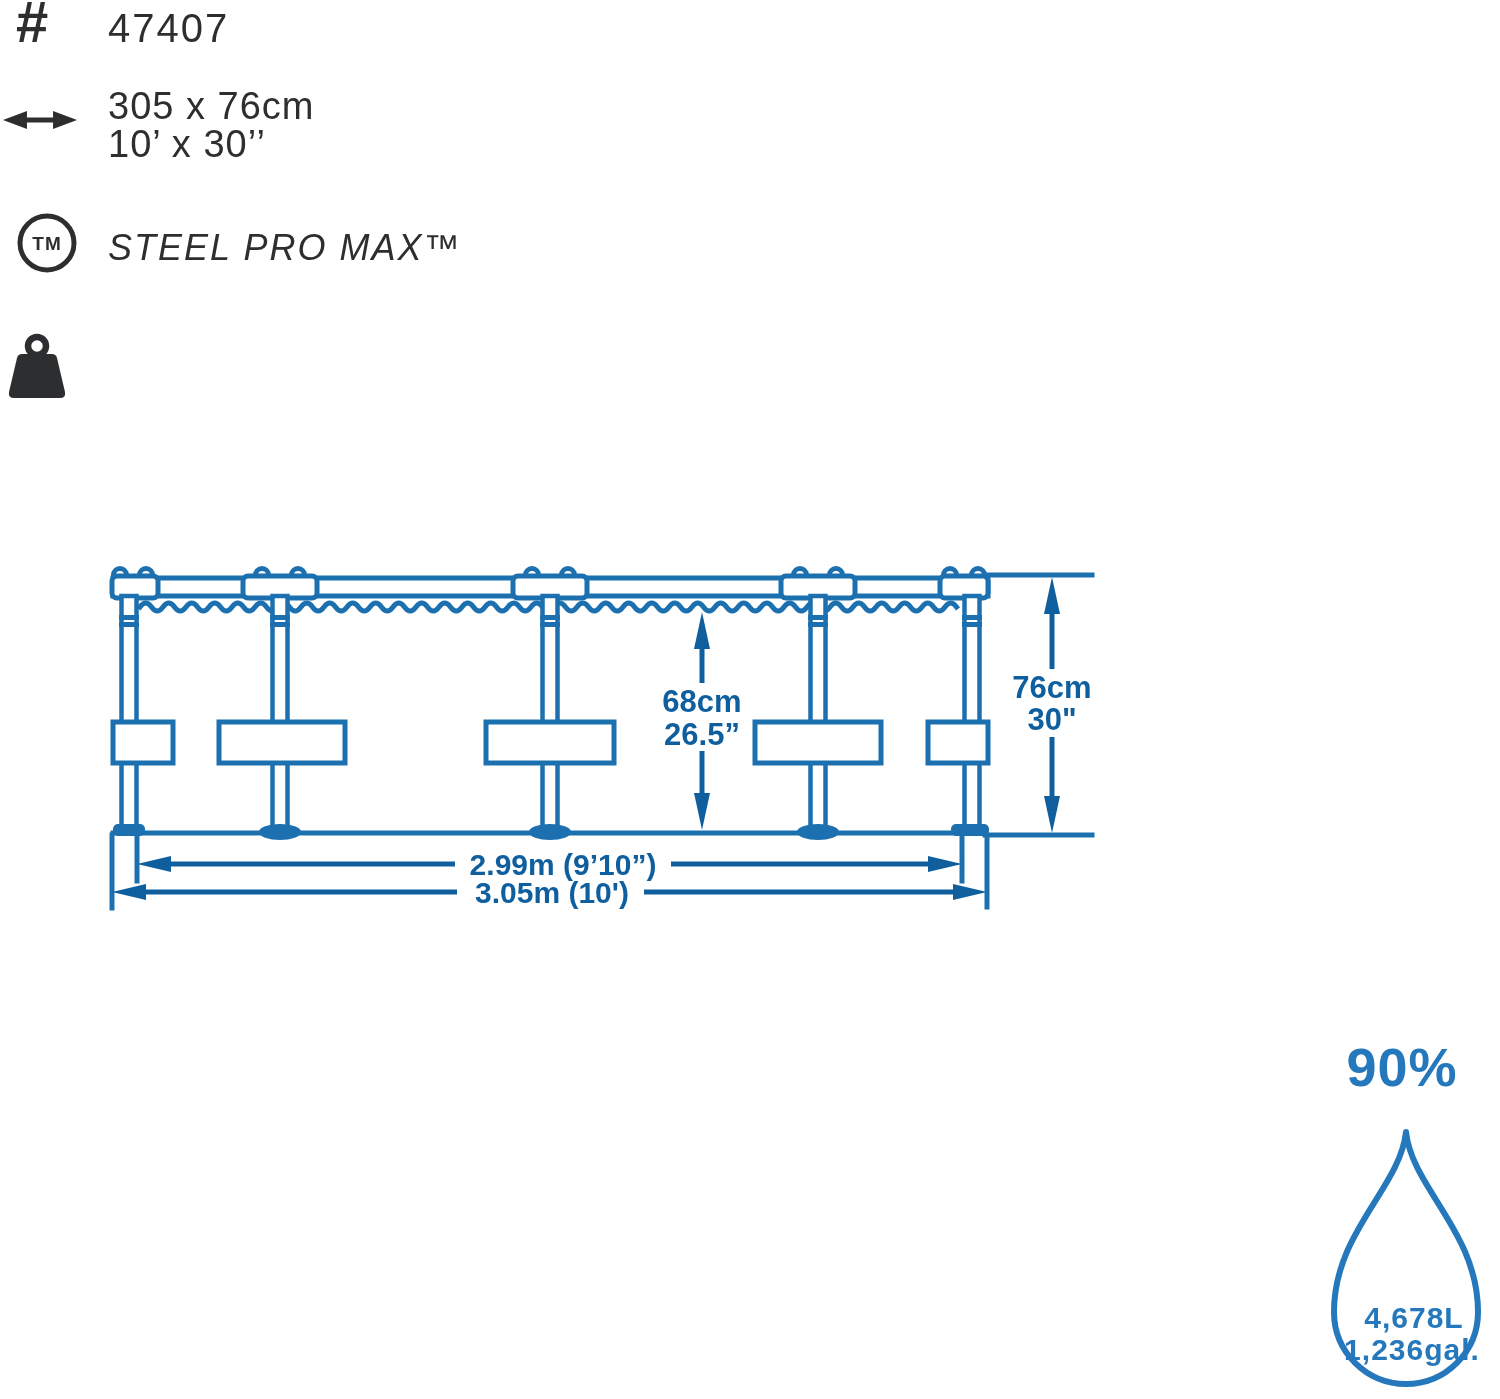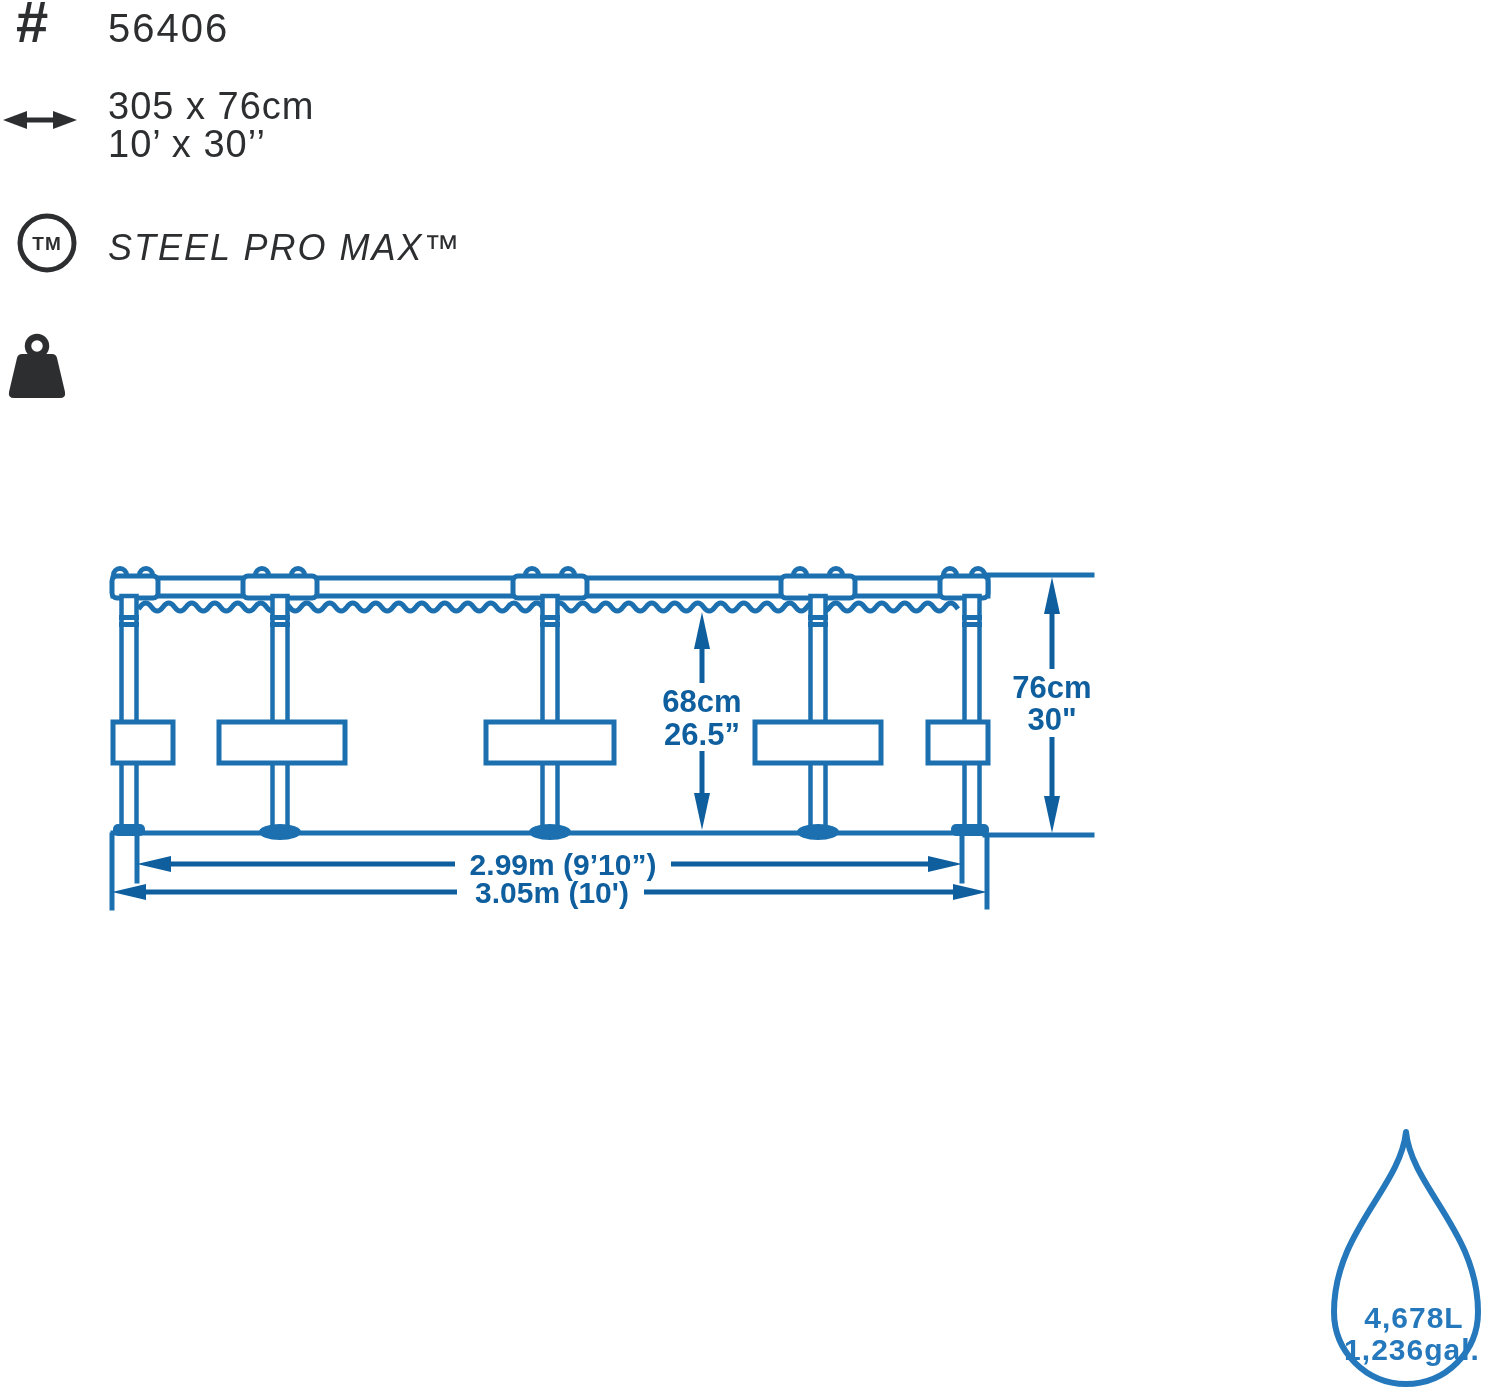--- a/index.html
+++ b/index.html
@@ -37,21 +37,21 @@
   .captxt{fill:var(--cap);font-weight:bold;font-size:30px;text-anchor:middle;letter-spacing:1px;}
   .inkline{stroke:var(--ink);stroke-width:5;fill:none;}
   .inkfill{fill:var(--ink);stroke:none;}
 </style>
 </head>
 <body>
 
 <div class="sheet">
 
   <div class="abs ink hash">#</div>
-  <div class="abs ink sku">56406</div>
+  <div class="abs ink sku">47407</div>
 
   <svg style="left:2px;top:106px;" width="76" height="28" viewBox="0 0 76 28">
     <line class="inkline" x1="12" y1="14" x2="64" y2="14"></line>
     <polygon class="inkfill" points="1,14 25,5 25,23"></polygon>
     <polygon class="inkfill" points="75,14 51,5 51,23"></polygon>
   </svg>
   <div class="abs ink size-block two-line">
     <div>305 x 76cm</div>
     <div>10’ x 30’’</div>
   </div>
@@ -161,19 +161,20 @@
 
     <g>
       <polygon class="dh" points="112,892 146,884 146,900"></polygon>
       <line class="dl" x1="143" y1="892" x2="457" y2="892"></line>
       <line class="dl" x1="644" y1="892" x2="954" y2="892"></line>
       <polygon class="dh" points="987,892 953,884 953,900"></polygon>
       <text class="dt2" x="552" y="903">3.05m (10')</text>
     </g>
   </svg>
 
+  <div class="abs fill-pct">90%</div>
   <svg style="left:1322px;top:1126px;" width="160" height="268" viewBox="0 0 160 268">
     <path class="capline" d="M84 6 C78 62 12 106 12 186 A72 72 0 1 0 156 186 C156 106 90 62 84 6 Z"></path>
     <text class="captxt" x="92" y="202">4,678L</text>
     <text class="captxt" x="90" y="234">1,236gal.</text>
   </svg>
 
 </div>
 
 </body></html>

